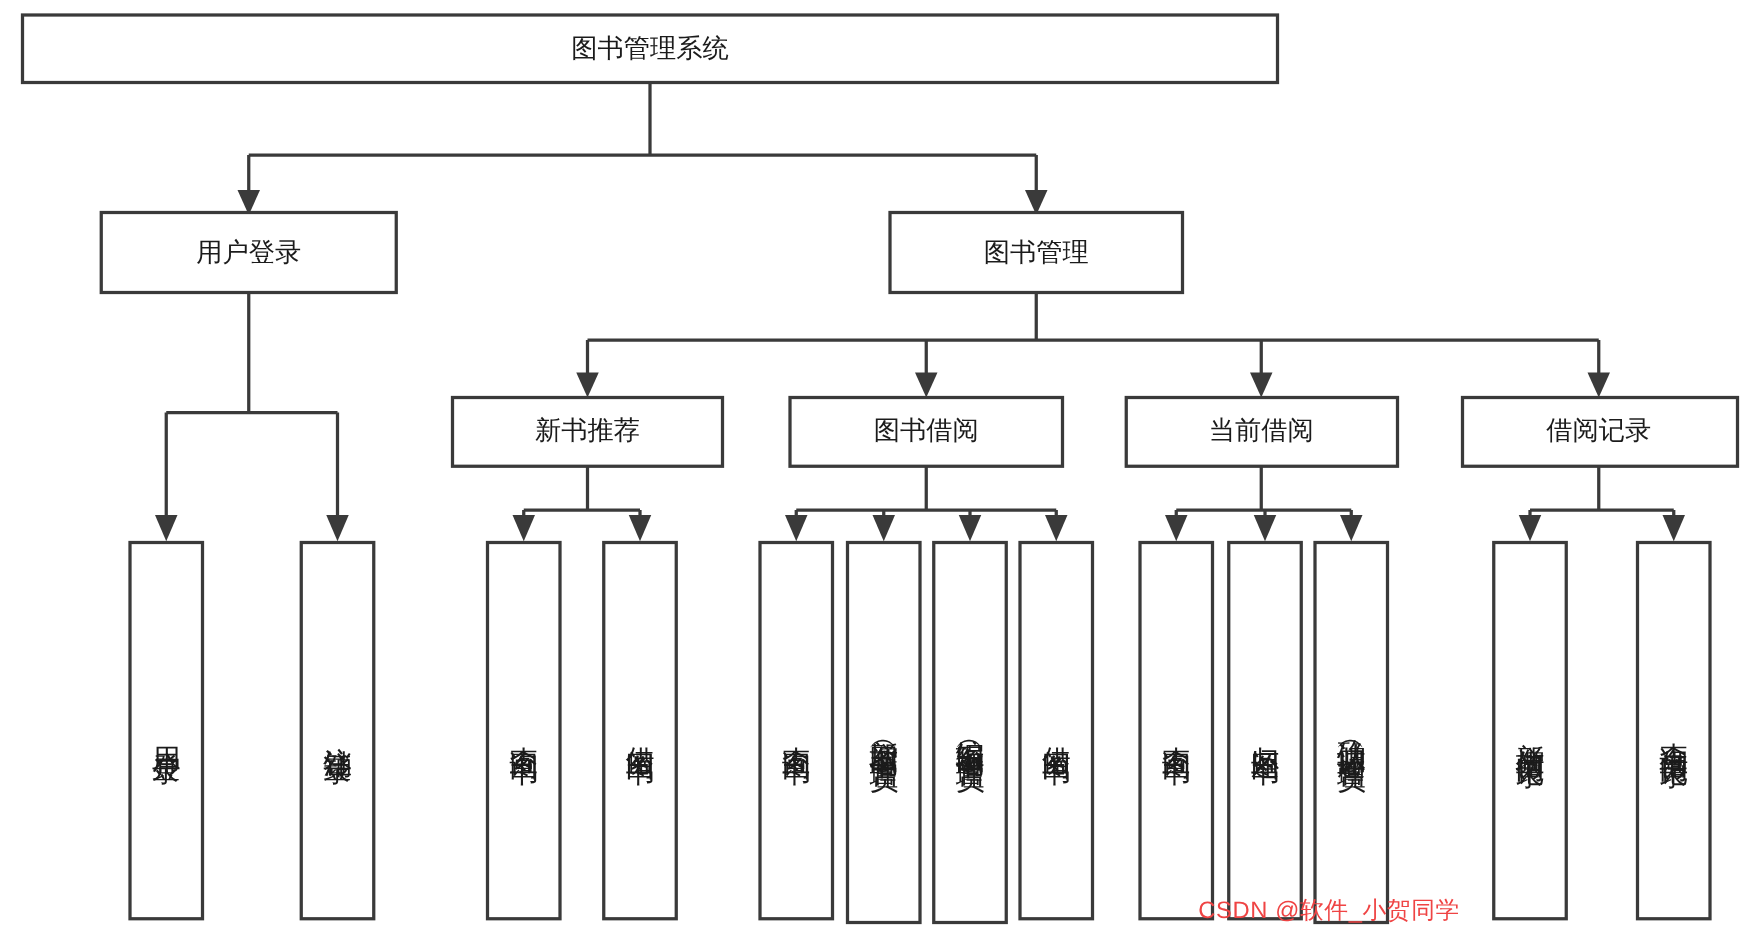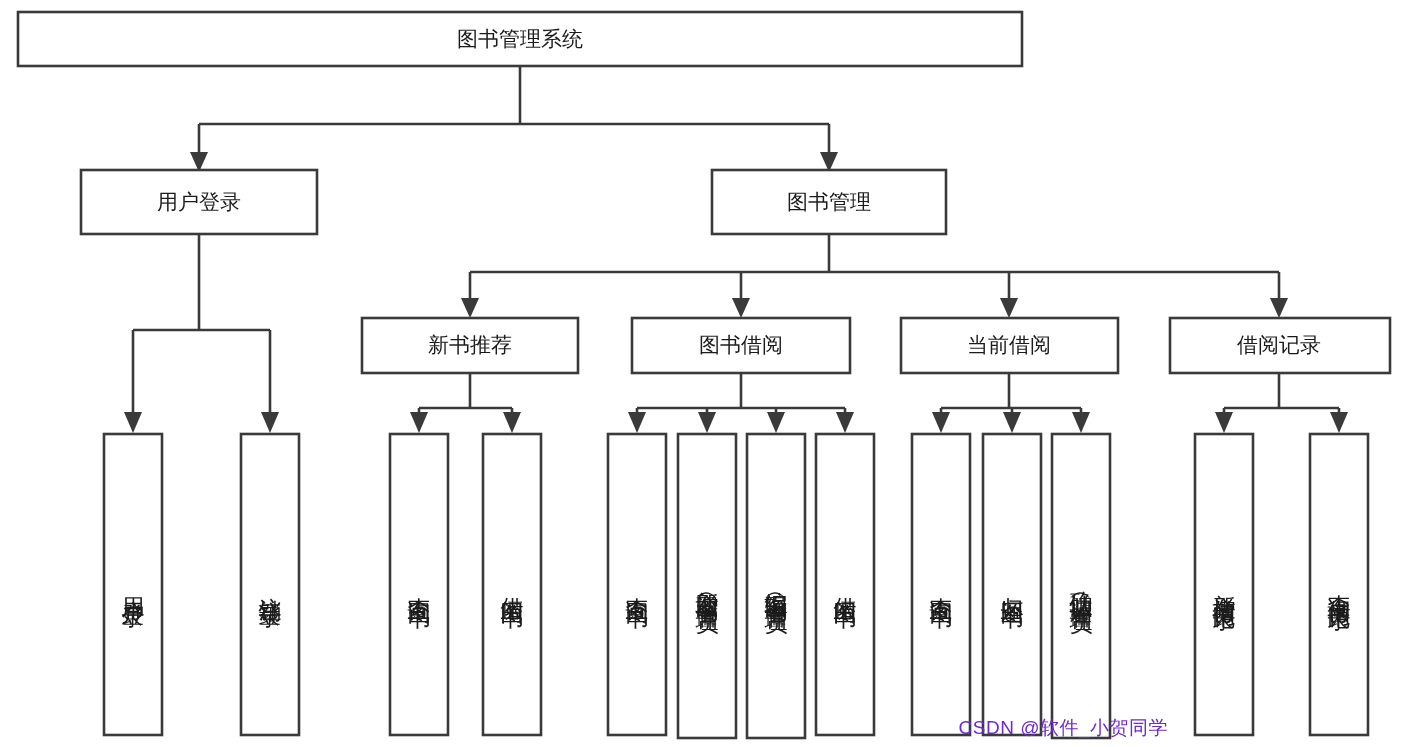--- a/index.html
+++ b/index.html
@@ -63,21 +63,21 @@
     text-align: center;
     white-space: nowrap;
     pointer-events: none;
   }
   .watermark {
     position: absolute;
     right: 8px;
     bottom: 6px;
     font-family: "Liberation Sans", "DejaVu Sans", sans-serif;
     font-size: 19px;
-    color: #6d28d9;
+    color: #ef4444;
     letter-spacing: 0.5px;
     white-space: nowrap;
   }
 </style>
 </head>
 <body>
 
 <div id="diagram-root">
 
   <svg class="diagram" viewBox="0 0 1405 747">

